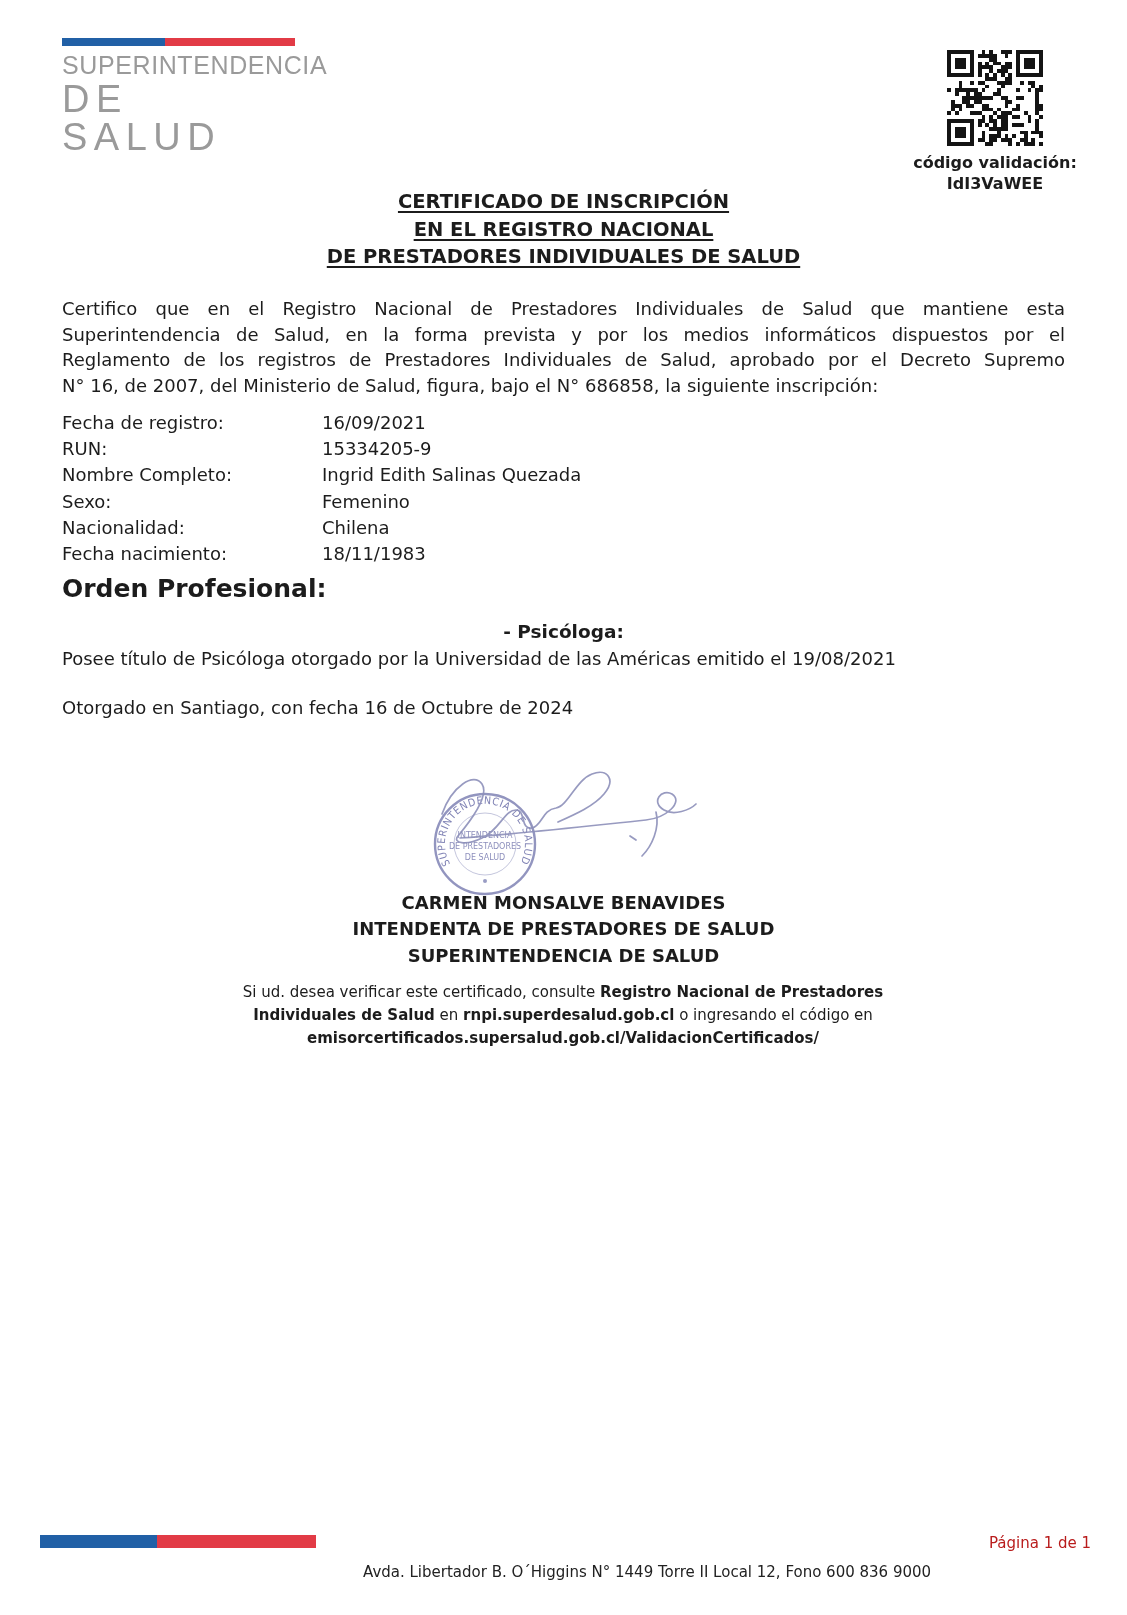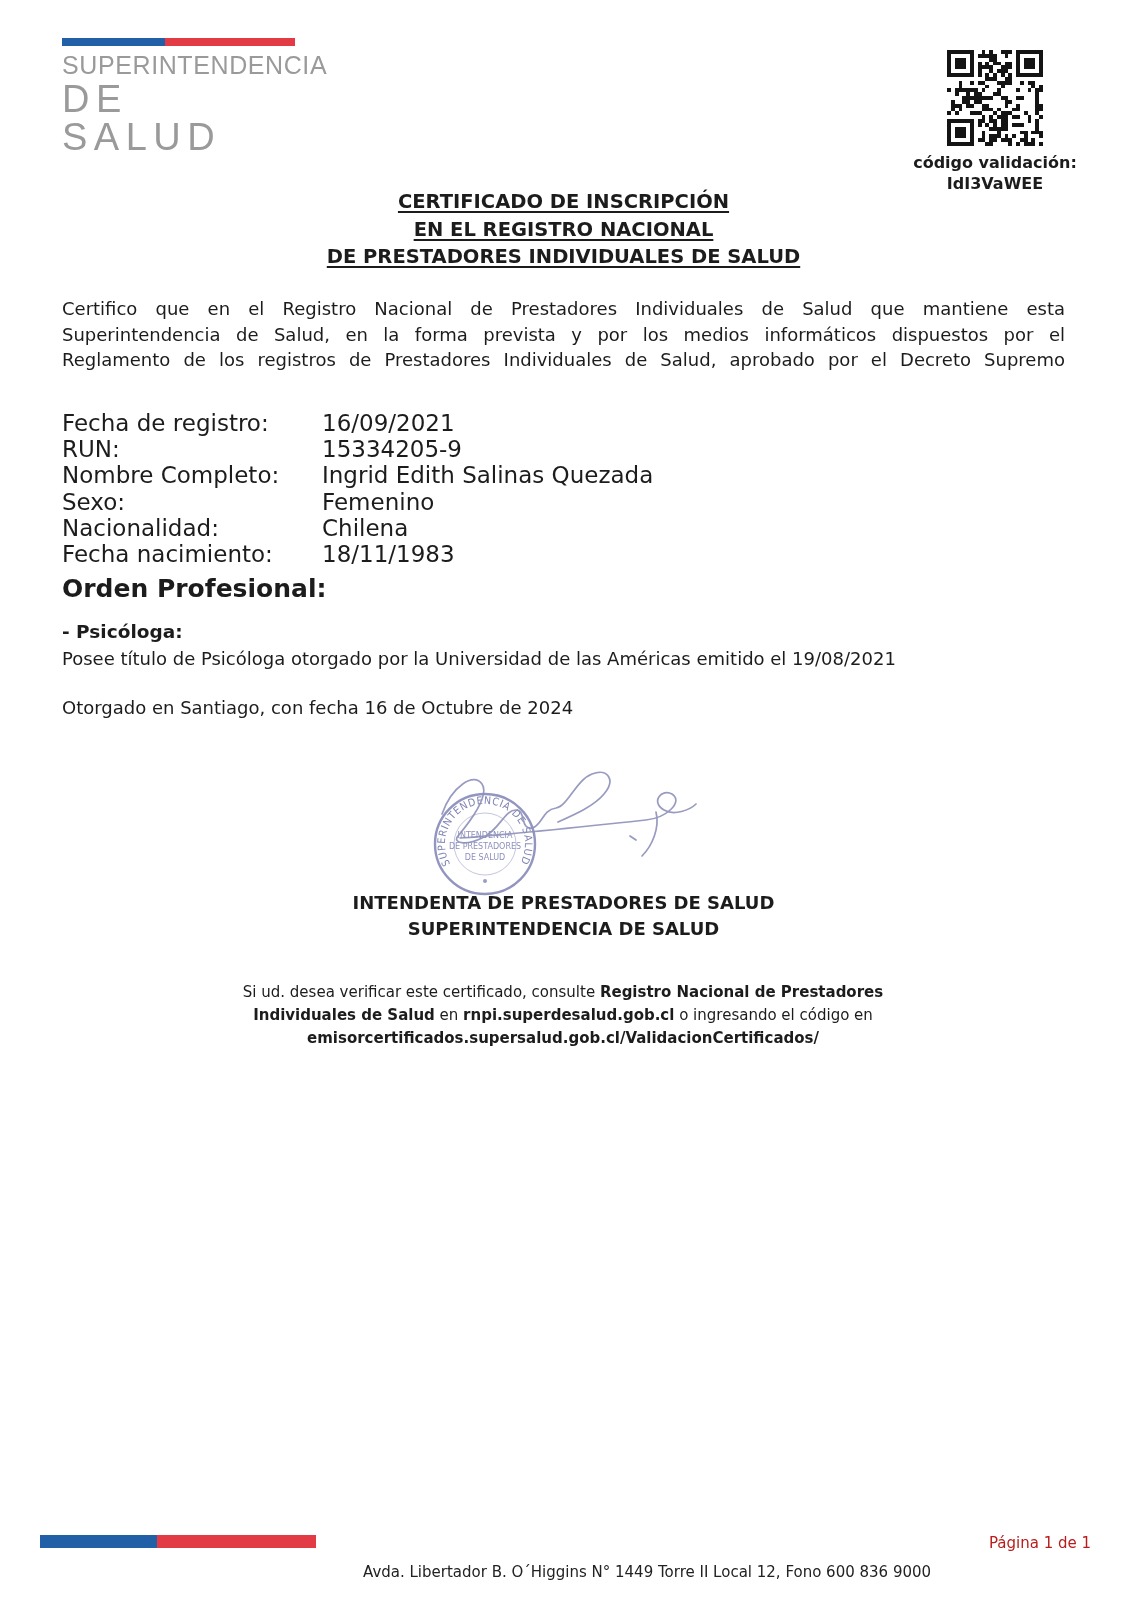--- a/index.html
+++ b/index.html
@@ -22,27 +22,27 @@
 
   
   .title { position:absolute; left:0; top:188px; width:100%; text-align:center; font-size:19.5px; font-weight:bold; line-height:27.5px; }
   .title .u { text-decoration:underline; text-decoration-thickness:2px; text-underline-offset:3px; }
 
   
   .intro { position:absolute; left:62px; top:296px; width:1003px; font-size:18px; line-height:25.5px; }
   .jline { text-align:justify; text-align-last:justify; white-space:normal; }
 
   
-  .fields { position:absolute; left:62px; top:410px; width:700px; font-size:23px; line-height:26.2px; }
+  .fields { position:absolute; left:62px; top:410px; width:700px; font-size:18px; line-height:26.2px; }
   .field-row { display:flex; }
   .field-label { width:260px; flex:0 0 260px; }
 
   .orden-heading { position:absolute; left:62px; top:574px; font-size:25px; font-weight:bold; }
   .prof { position:absolute; left:62px; top:619px; width:1003px; font-size:18px; line-height:26.5px; }
-  .prof .bold { font-weight:bold; font-size:18.5px; }
+  .prof .bold { font-weight:bold; font-size:18.5px;text-align:center; }
   .issued { position:absolute; left:62px; top:697px; font-size:18px; }
 
   
   .stamp-sig { position:absolute; left:408px; top:750px; width:300px; height:152px; }
 
   
   .signatory { position:absolute; left:0; top:890px; width:100%; text-align:center; font-size:18px; font-weight:bold; line-height:26.3px; }
 
   
   .verify { position:absolute; left:208px; top:981px; width:710px; text-align:center; font-size:15px; line-height:23px; }
@@ -373,20 +373,21 @@
   <div class="title">
     <div><span class="u">CERTIFICADO DE INSCRIPCIÓN</span></div>
     <div><span class="u">EN EL REGISTRO NACIONAL</span></div>
     <div><span class="u">DE PRESTADORES INDIVIDUALES DE SALUD</span></div>
   </div>
 
   <div class="intro">
     <div class="jline">Certifico que en el Registro Nacional de Prestadores Individuales de Salud que mantiene esta</div>
     <div class="jline">Superintendencia de Salud, en la forma prevista y por los medios informáticos dispuestos por el</div>
     <div class="jline">Reglamento de los registros de Prestadores Individuales de Salud, aprobado por el Decreto Supremo</div>
+    <div>N° 16, de 2007, del Ministerio de Salud, figura, bajo el N° 686858, la siguiente inscripción:</div>
   </div>
 
   <div class="fields">
     <div class="field-row">
       <span class="field-label">Fecha de registro:</span>
       <span class="field-value">16/09/2021</span>
     </div>
     <div class="field-row">
       <span class="field-label">RUN:</span>
       <span class="field-value">15334205-9</span>
@@ -435,20 +436,21 @@
       <g stroke="#8d90ba" stroke-width="1.7" fill="none" stroke-linecap="round" opacity="0.9">
         <path d="M 34 64 C 44 36 66 22 74 34 C 82 46 60 74 50 86 C 44 93 58 96 74 88 C 92 80 96 60 108 60 C 118 60 112 80 124 78 C 134 76 134 60 148 58 C 160 56 168 30 184 24 C 200 18 208 30 196 44 C 186 56 168 64 150 72"></path>
         <path d="M 52 88 C 110 84 180 76 238 70 C 258 68 276 52 264 44 C 254 38 242 52 256 60 C 266 66 282 60 288 54"></path>
         <path d="M 248 62 C 252 78 244 96 234 106"></path>
         <path d="M 222 86 l 6 4"></path>
       </g>
     </svg>
   </div>
 
   <div class="signatory">
+    <div>CARMEN MONSALVE BENAVIDES</div>
     <div>INTENDENTA DE PRESTADORES DE SALUD</div>
     <div>SUPERINTENDENCIA DE SALUD</div>
   </div>
 
   <div class="verify">
     <span>Si ud. desea verificar este certificado, consulte </span><b>Registro Nacional de Prestadores Individuales de Salud</b><span> en </span><b>rnpi.superdesalud.gob.cl</b><span> o ingresando el código en </span><b>emisorcertificados.supersalud.gob.cl/ValidacionCertificados/</b>
   </div>
 
   <div class="footer-bar">
     <div class="blue"></div>

